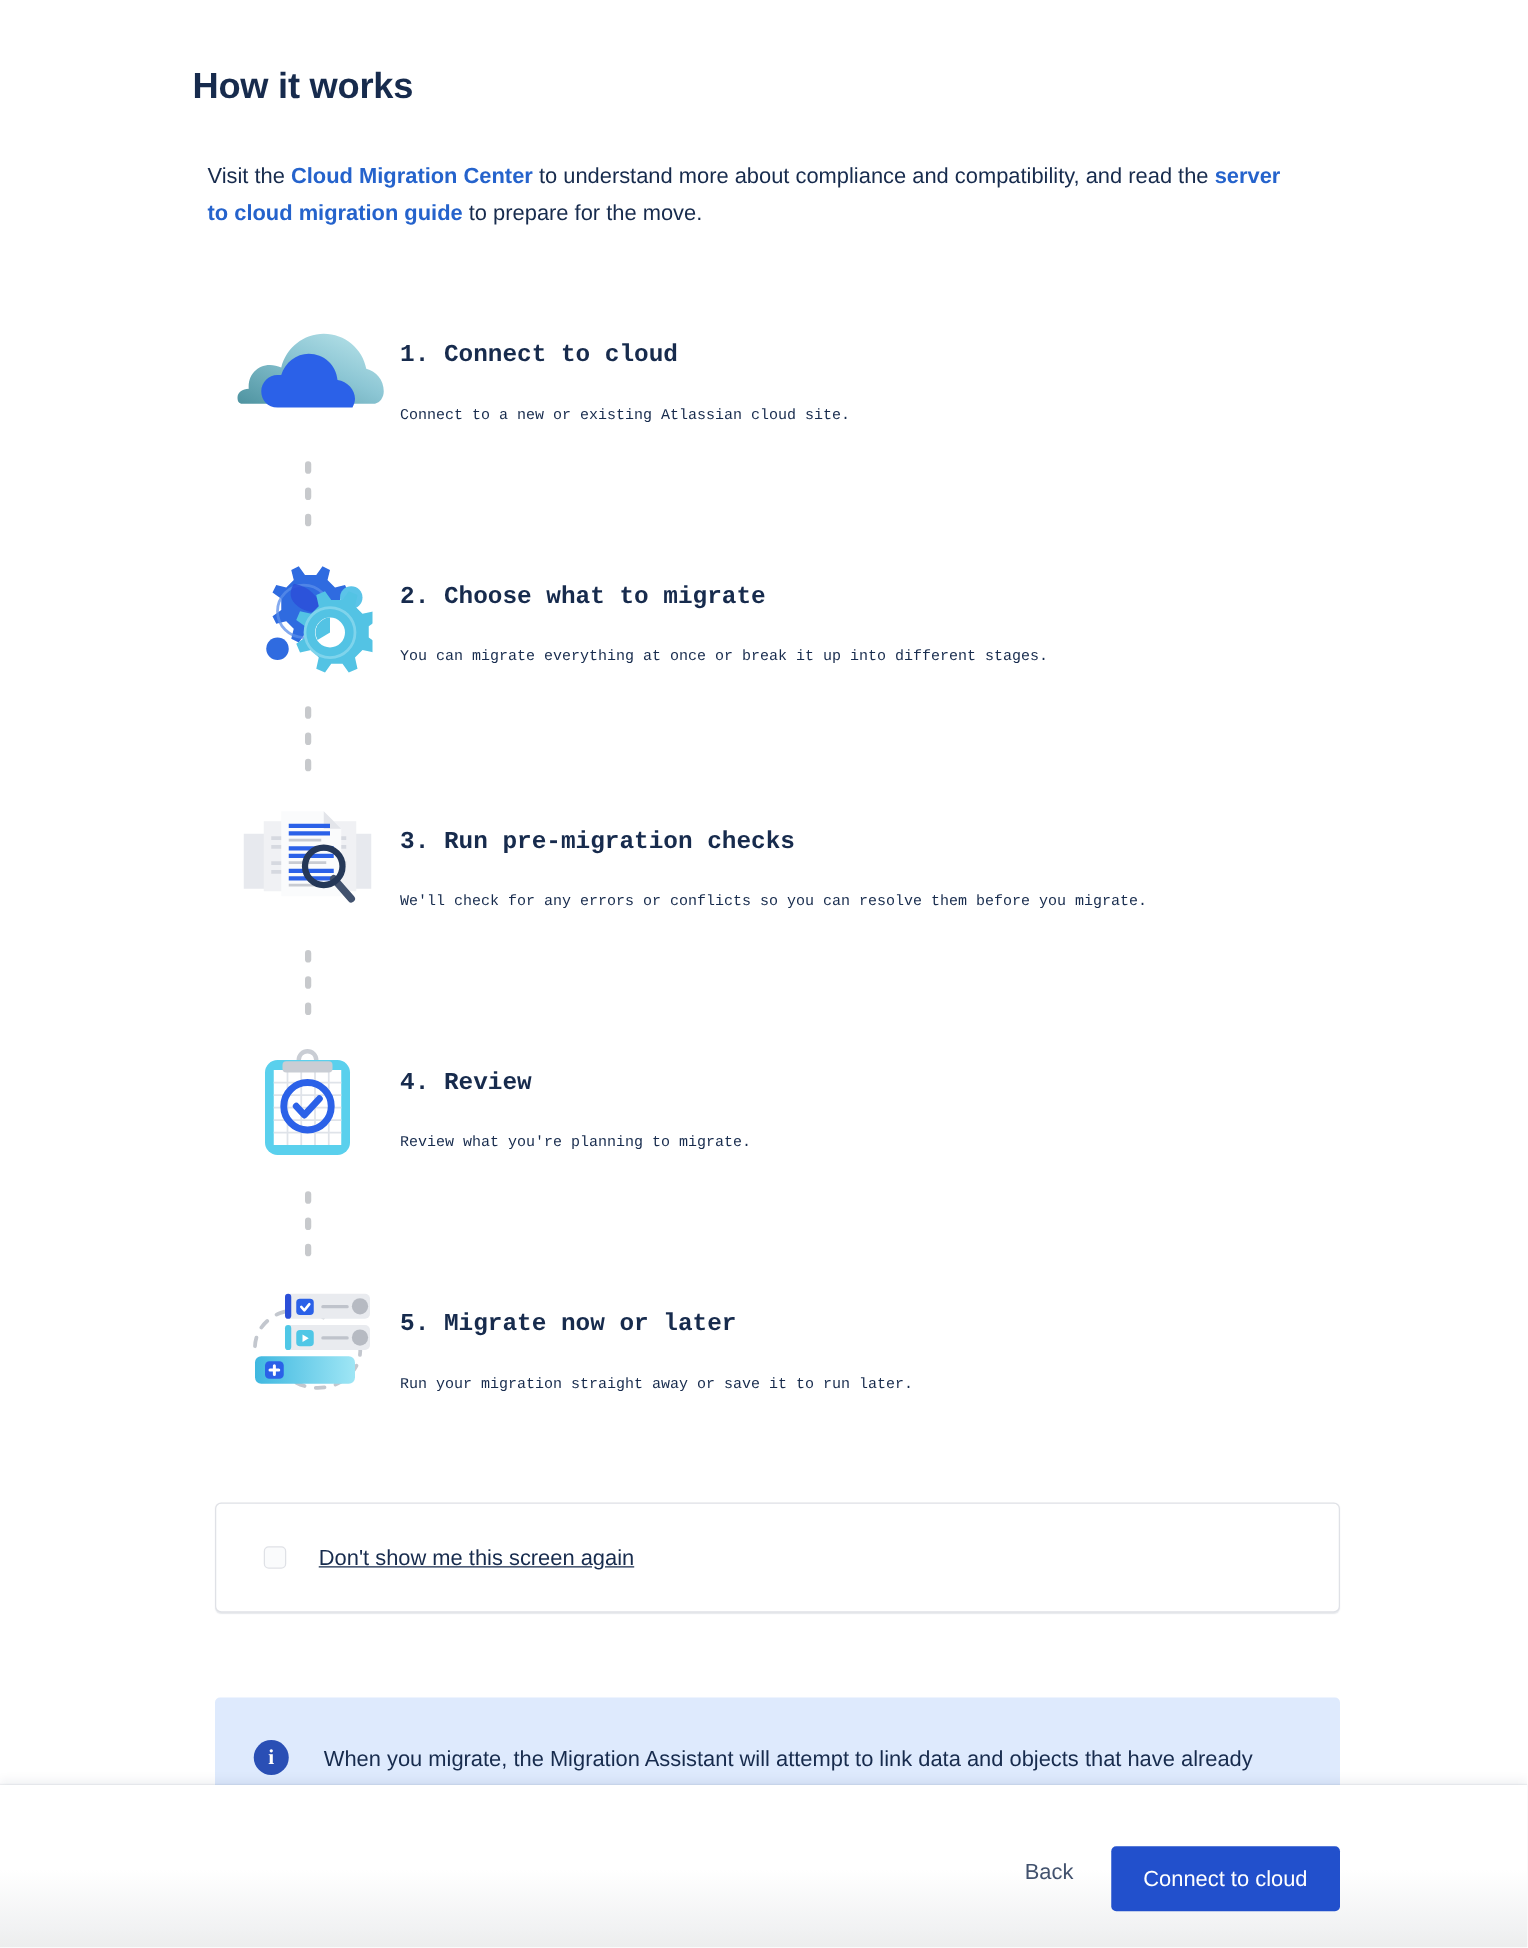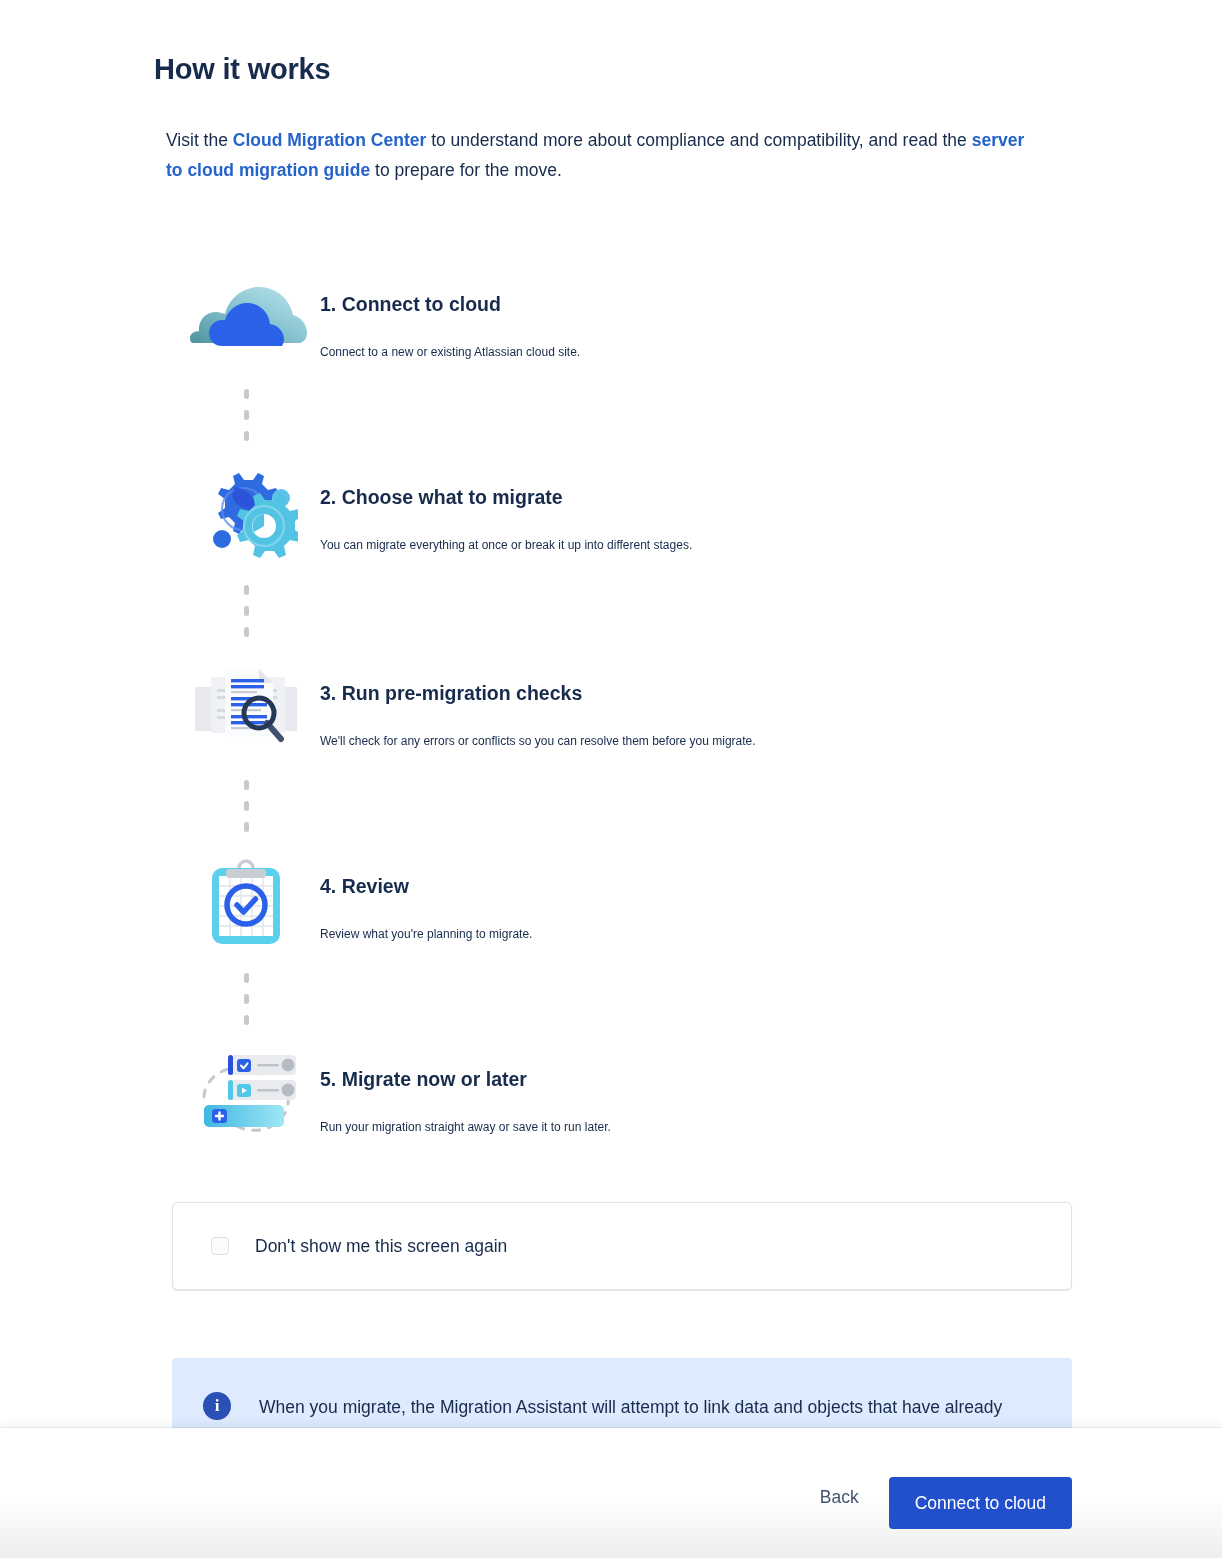--- a/index.html
+++ b/index.html
@@ -54,22 +54,23 @@
     color: #2563CC;
     font-weight: 600;
     text-decoration: none;
     cursor: pointer;
   }
 
   
   .steps {
     position: absolute;
     left: 172px;
-    top: 272px;
+    top: 252px;
     width: 902px;
+    font-family: Liberation Mono, monospace;
   }
   .step {
     position: relative;
     display: flex;
     align-items: flex-start;
   }
   .step-icon {
     width: 148px;
     min-width: 148px;
     display: flex;
@@ -122,20 +123,21 @@
     width: 900px;
     height: 88px;
     box-sizing: border-box;
     border: 1px solid #DFE1E6;
     border-radius: 5px;
     background: #fff;
     box-shadow: 0 1px 1px rgba(9,30,66,0.10);
     display: flex;
     align-items: center;
     padding-left: 38px;
+    text-decoration: underline;
   }
   .cb {
     width: 18px;
     height: 18px;
     border: 1.5px solid #DFE1E6;
     background: #FAFBFC;
     border-radius: 4px;
     box-sizing: border-box;
     cursor: pointer;
   }

